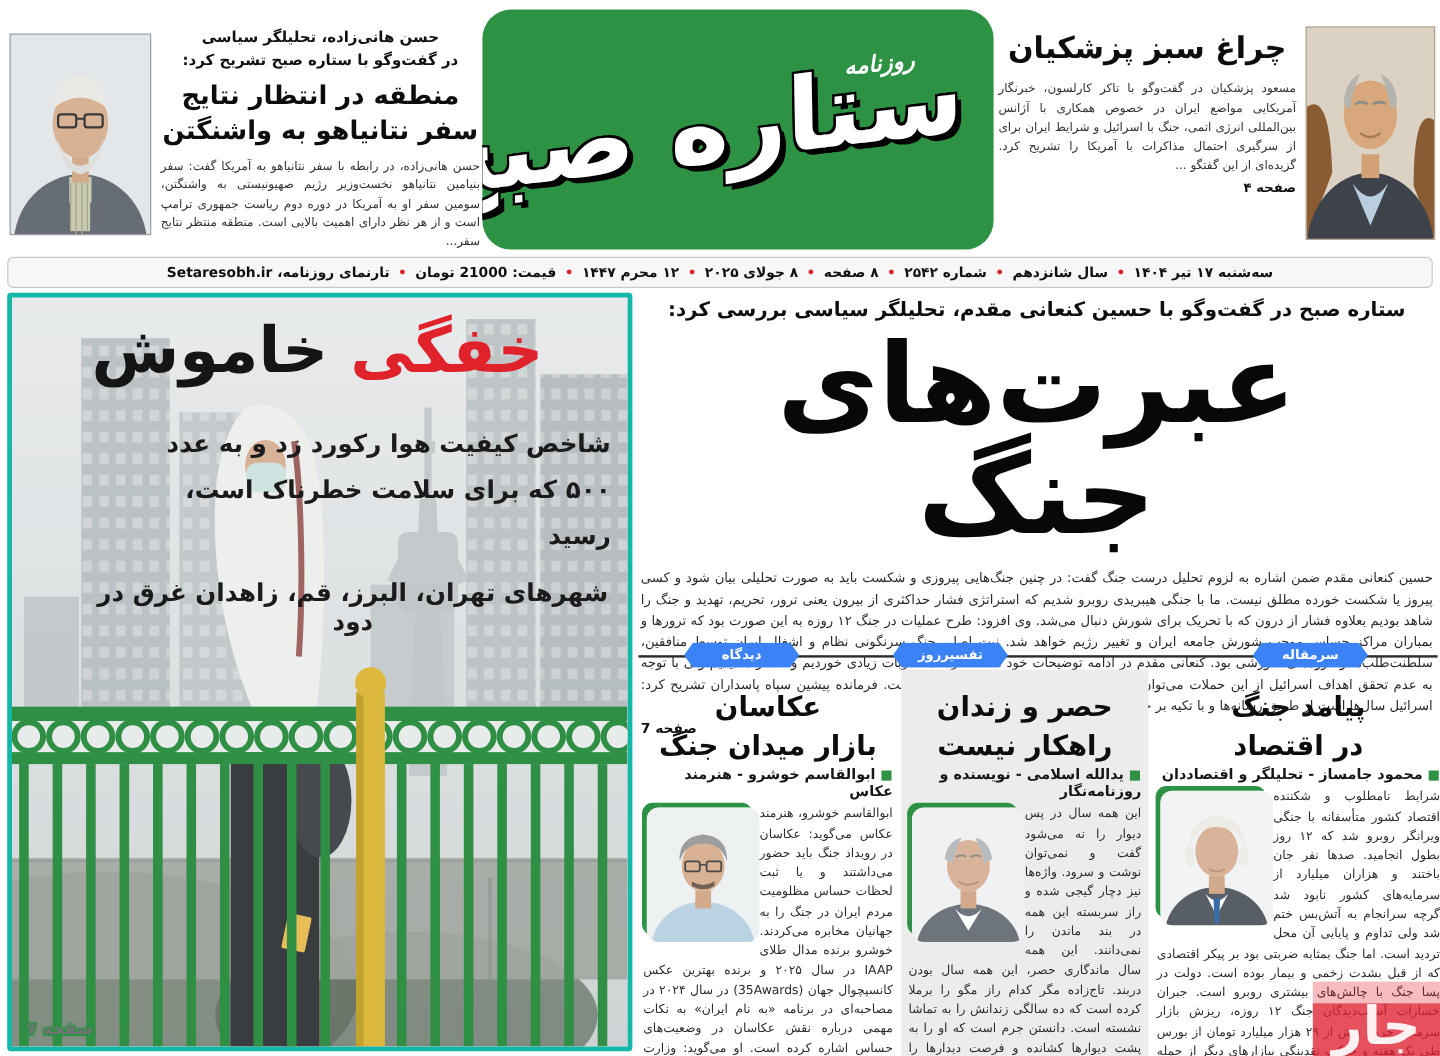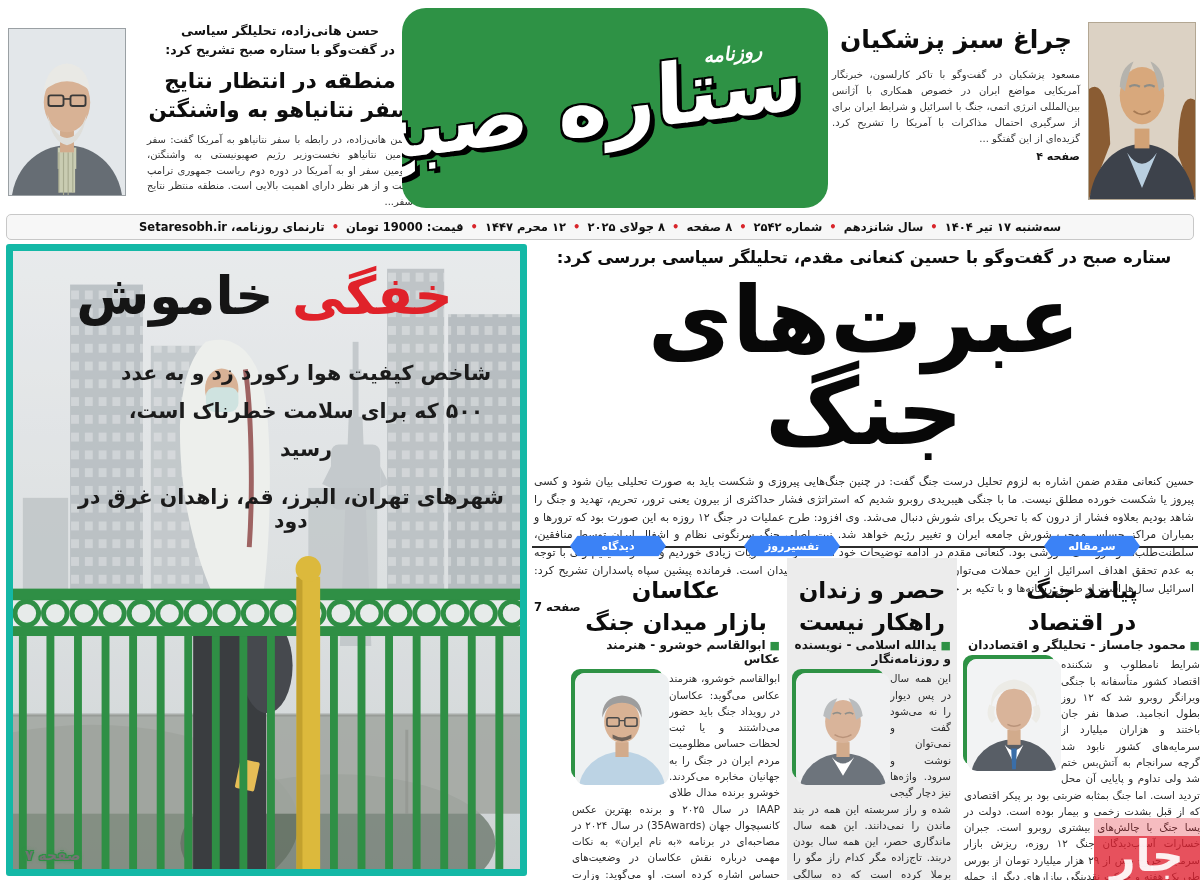--- a/index.html
+++ b/index.html
@@ -7,21 +7,21 @@
   body {
     position:relative; background:#ffffff; overflow:hidden;
     font-family:"DejaVu Sans","Liberation Sans",sans-serif;
     direction:rtl; color:#1c1c1c;
   }
   
   .top-left { position:absolute; left:8px; top:16px; width:392px; height:196px; }
   .tl-photo { position:absolute; left:0; top:12px; width:118px; height:168px;
               border:1px solid #9aa0a4; background:#dfe3e8; }
   .tl-photo svg { width:100%; height:100%; display:block; }
-  .tl-text { position:absolute; left:139px; top:6px; width:266px; }
+  .tl-text { position:absolute; left:126px; top:6px; width:266px; }
   .kicker-sm { font-size:12.5px; font-weight:bold; text-align:center; line-height:1.5; color:#111; }
   .tl-head { font-size:21.5px; font-weight:800; text-align:center; line-height:1.35; margin-top:6px; color:#0d0d0d; }
   .body-sm { font-size:10px; line-height:1.55; text-align:justify; color:#333; margin-top:8px; }
   .pref { font-size:11px; font-weight:bold; color:#111; margin-top:3px; }
 
   .masthead { position:absolute; left:402px; top:8px; width:426px; height:200px;
               background:#2e9245; border-radius:24px; overflow:hidden; }
   .mh-rouzname { position:absolute; top:34px; right:66px; color:#fff; font-size:19px;
                  font-style:italic; font-weight:bold; transform:rotate(-6deg); }
   .mh-title { position:absolute; top:46px; left:10px; right:24px; text-align:center;
@@ -40,27 +40,27 @@
 
   
   .date-bar { position:absolute; left:6px; right:6px; top:214px; height:26px;
               background:#f7f7f7; border:1px solid #c8c8c8; border-radius:5px;
               display:flex; align-items:center; justify-content:center;
               font-size:11.5px; font-weight:bold; color:#101010; }
   .date-bar span[data-item]:not(:first-child)::before { content:"•"; color:#d8252b; margin:0 7px; }
 
   
   .feature { position:absolute; left:6px; top:244px; width:521px; height:632px;
-             border:7px solid #14b8a6; border-radius:3px; overflow:hidden; background:#dfe3e6; }
+             border:4px solid #14b8a6; border-radius:3px; overflow:hidden; background:#dfe3e6; }
   .feature svg.scene { position:absolute; inset:0; width:100%; height:100%; }
   .f-overlay { position:absolute; left:10px; right:14px; top:16px; z-index:2; }
   .f-head { text-align:center; font-size:53px; font-weight:800; letter-spacing:-1px; line-height:1.1; }
   .f-head .red { color:#e0222a; }
   .f-head .blk { color:#151515; }
-  .f-sub1 { width:400px; margin:30px auto 0 92px; text-align:center; font-size:20.5px;
+  .f-sub1 { width:400px; margin:30px auto 0 92px; text-align:right; font-size:20.5px;
             font-weight:800; line-height:1.85; color:#1b1b1b; }
   .f-sub2 { width:430px; margin:16px auto 0 72px; text-align:center; font-size:20.5px;
             font-weight:800; color:#1b1b1b; }
   .f-pref { position:absolute; z-index:2; bottom:6px; left:12px; color:#737373; font-weight:800;
             font-size:14px; text-shadow:0 0 4px #2e9245,1px 1px 0 #2e9245,-1px -1px 0 #2e9245,1px -1px 0 #2e9245,-1px 1px 0 #2e9245; }
 
   
   .lead { position:absolute; left:534px; top:248px; width:660px; }
   .lead-kicker { text-align:center; font-size:16.5px; font-weight:800; color:#0e0e0e; }
   .lead-head { text-align:center; font-size:92px; font-weight:800; letter-spacing:-2px;
@@ -74,21 +74,21 @@
   .ribbon { position:absolute; top:10px; transform:translate(-50%,-50%); z-index:2;
             background:#3b82f6; color:#fff; font-size:11px; font-weight:bold;
             padding:4px 0; width:96px; text-align:center;
             clip-path:polygon(0 50%,8% 0,92% 0,100% 50%,92% 100%,8% 100%); }
   .ribbon.r1 { left:562px; }
   .ribbon.r2 { left:262px; }
   .ribbon.r3 { left:88px;  }
   .cols { position:absolute; top:22px; left:0; right:0; bottom:0; display:flex; gap:7px; }
   .col { flex:0 0 auto; position:relative; }
   .col.c1 { width:236px; }
-  .col.c2 { width:170px; background:#ececec; padding:0 6px; }
+  .col.c2 { width:206px; background:#ececec; padding:0 6px; }
   .col.c3 { width:208px; }
   .col-head { text-align:center; font-size:23px; font-weight:800; line-height:1.4;
               margin:16px 0 0; color:#0d0d0d; }
   .byline { font-size:12px; font-weight:800; color:#161616; margin-bottom:4px; }
   .byline .sq { color:#2e9245; font-size:11px; margin-left:4px; }
   .col-body { font-size:10.3px; line-height:1.58; text-align:justify; color:#2c2c2c; }
   .col-photo { float:left; width:94px; height:112px; margin:3px 0 4px 3px; position:relative; }
   .col-photo svg { width:100%; height:100%; display:block; border-radius:10px;
                    box-shadow:-5px -5px 0 -1px #2e9245; }
 
@@ -164,21 +164,21 @@
 </div>
 
 <div class="date-bar">
 
 <span data-item="">سه‌شنبه ۱۷ تیر ۱۴۰۴</span>
     <span data-item="">سال شانزدهم</span>
     <span data-item="">شماره ۲۵۴۲</span>
     <span data-item="">۸ صفحه</span>
     <span data-item="">۸ جولای ۲۰۲۵</span>
     <span data-item="">۱۲ محرم ۱۴۴۷</span>
-    <span data-item="">قیمت: 19000 تومان</span>
+    <span data-item="">قیمت: 21000 تومان</span>
     <span data-item="">تارنمای روزنامه، Setaresobh.ir</span>
   </div>
 
 <div class="feature">
   <svg class="scene" viewBox="0 0 515 626" preserveAspectRatio="none">
     <defs>
       <linearGradient id="sky" x1="0" y1="0" x2="0" y2="1">
         <stop offset="0" stop-color="#e6e9eb"></stop>
           <stop offset="0.6" stop-color="#d4d9db"></stop>
           <stop offset="1" stop-color="#c3c9cb"></stop>

